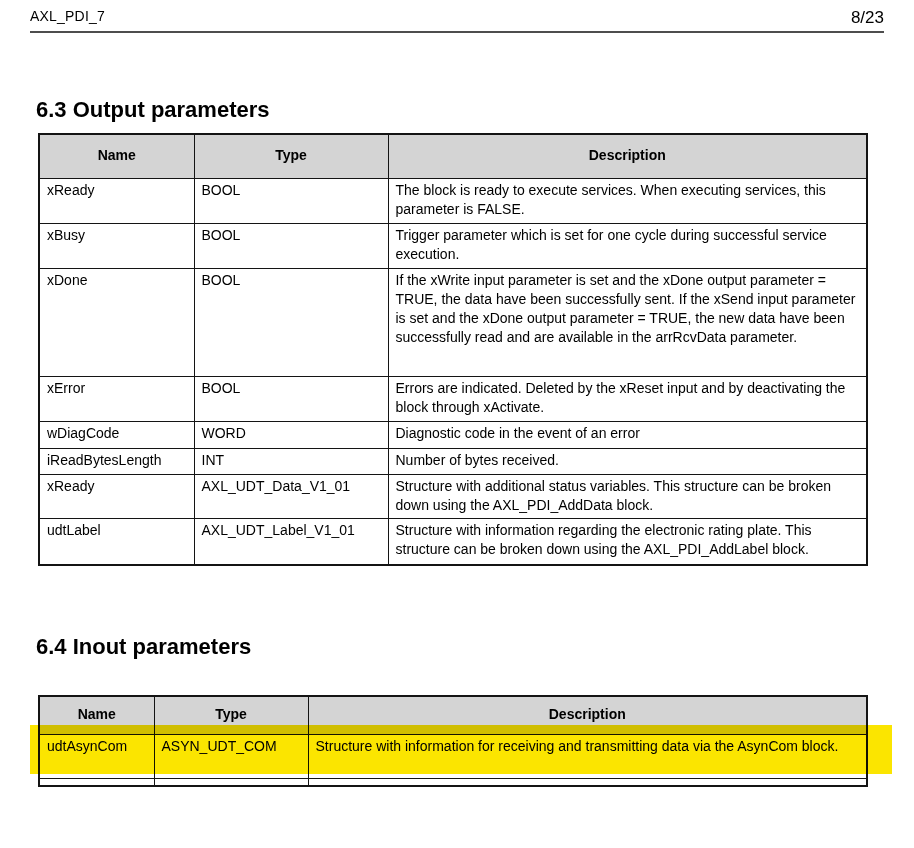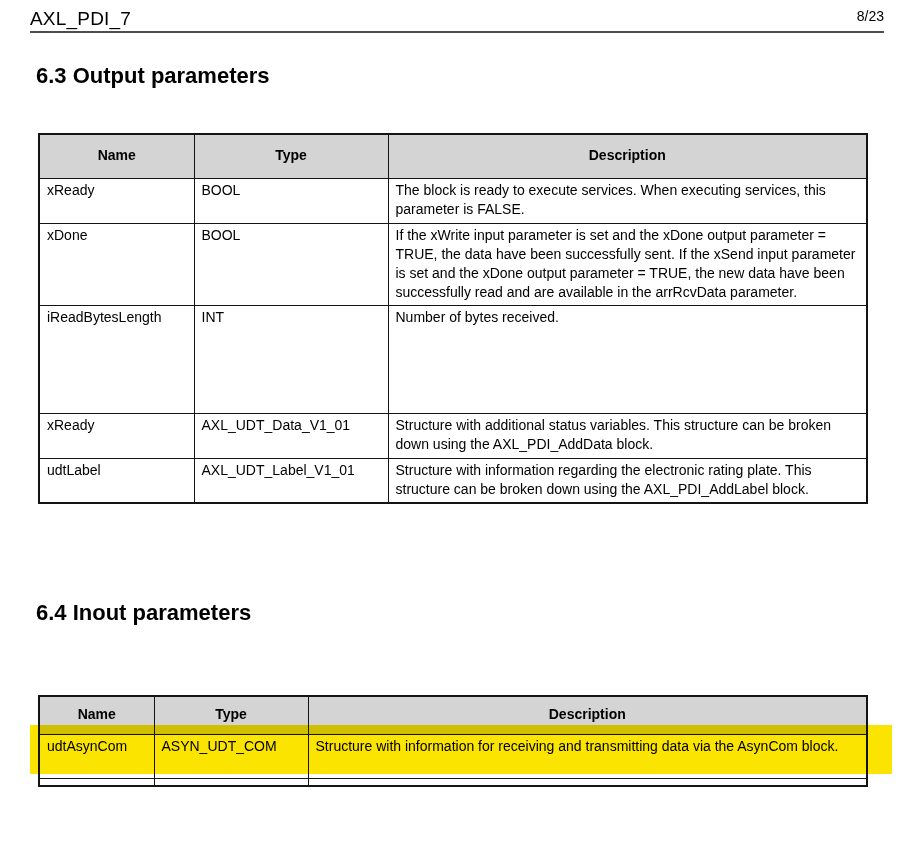--- a/index.html
+++ b/index.html
@@ -13,38 +13,38 @@
   body {
     width: 914px; height: 848px;
     background: #ffffff;
     font-family: "Liberation Sans", sans-serif;
     color: #000;
     position: relative;
     overflow: hidden;
   }
   .doc-header-left {
     position: absolute; left: 30px; top: 8px;
-    font-size: 19px; letter-spacing: 0.2px;
+    font-size: 14px; letter-spacing: 0.2px;
   }
   .doc-header-right {
     position: absolute; right: 30px; top: 8px;
-    font-size: 14px;
+    font-size: 17px;
   }
   .header-rule {
     position: absolute; left: 30px; top: 31px;
     width: 854px; height: 2px;
     background: var(--rule);
   }
   .section-heading {
     position: absolute; left: 36px;
     font-size: 22px; font-weight: bold;
     margin: 0;
   }
-  #heading-output { top: 63px; }
-  #heading-inout  { top: 600px; }
+  #heading-output { top: 97px; }
+  #heading-inout  { top: 634px; }
 
   table.param-table {
     position: absolute; left: 38px;
     width: 828px;
     border-collapse: collapse;
     table-layout: fixed;
     font-size: 14px;
     line-height: 19px;
     border: 2px solid var(--border);
   }
@@ -119,23 +119,38 @@
       <th>Description</th>
     </tr>
   </thead>
   <tbody>
     <tr>
       <td>xReady</td>
       <td>BOOL</td>
       <td>The block is ready to execute services. When executing services, this parameter is FALSE.</td>
     </tr>
     <tr>
+      <td>xBusy</td>
+      <td>BOOL</td>
+      <td>Trigger parameter which is set for one cycle during successful service execution.</td>
+    </tr>
+    <tr>
       <td>xDone</td>
       <td>BOOL</td>
       <td>If the xWrite input parameter is set and the xDone output parameter = TRUE, the data have been successfully sent. If the xSend input parameter is set and the xDone output parameter = TRUE, the new data have been successfully read and are available in the arrRcvData parameter.</td>
+    </tr>
+    <tr>
+      <td>xError</td>
+      <td>BOOL</td>
+      <td>Errors are indicated. Deleted by the xReset input and by deactivating the block through xActivate.</td>
+    </tr>
+    <tr>
+      <td>wDiagCode</td>
+      <td>WORD</td>
+      <td>Diagnostic code in the event of an error</td>
     </tr>
     <tr>
       <td>iReadBytesLength</td>
       <td>INT</td>
       <td>Number of bytes received.</td>
     </tr>
     <tr>
       <td>xReady</td>
       <td>AXL_UDT_Data_V1_01</td>
       <td>Structure with additional status variables. This structure can be broken down using the AXL_PDI_AddData block.</td>

